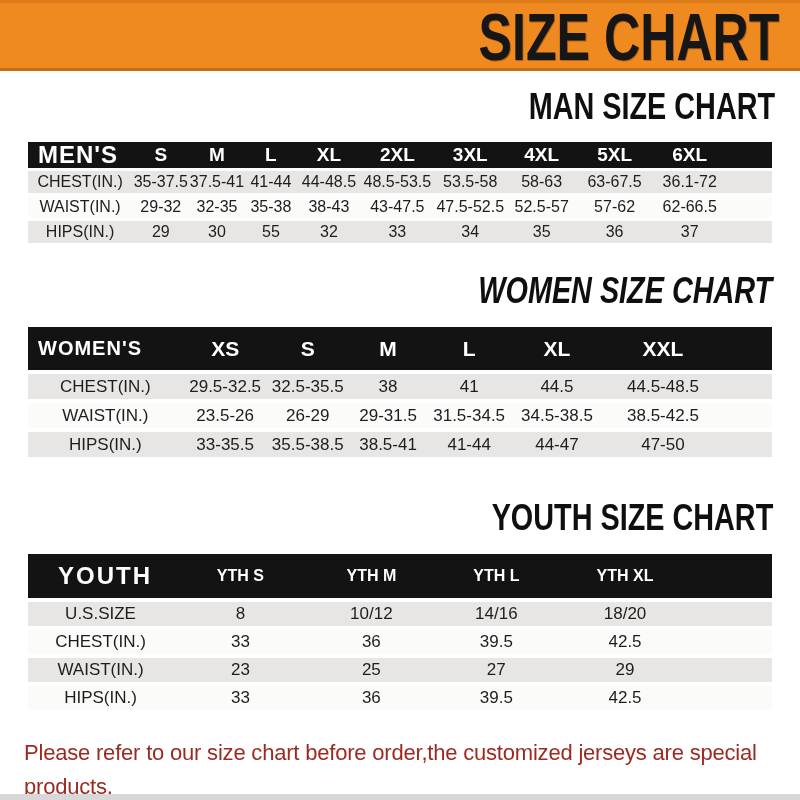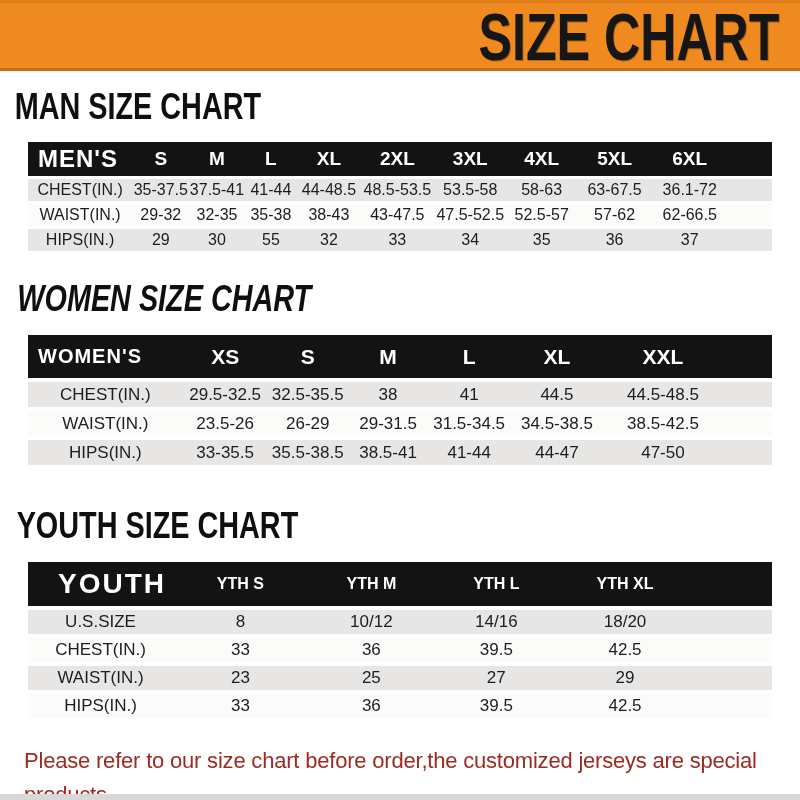--- a/index.html
+++ b/index.html
@@ -15,49 +15,49 @@
     display:flex; align-items:center; justify-content:flex-end;
   }
   .banner-title {
     display:inline-block;
     font-size:57px; font-weight:bold; color:#161616;
     letter-spacing:0px;
     transform:scale(0.88,1.18);
     text-shadow:1px 1px 0 #b5610f;
   }
   
-  .section-title { text-align:left; margin:1px; }
+  .section-title { text-align:right; margin:11px; }
   .section-title span {
     display:inline-block; font-size:32px; font-weight:bold; color:#0f0f0f;
     transform:scale(0.90,1.15); letter-spacing:0px;
   }
   .title-man   { margin-top:17px; }
   .title-women { margin-top:26px;font-style:italic; }
   .title-youth { margin-top:38px; }
   
   table.size-table {
     width:744px; margin:14px auto 0;
     border-collapse:separate; table-layout:fixed;
   }
   table.men   { border-spacing:0 3px; }
   table.women { border-spacing:0 4px; }
   table.youth { border-spacing:0 4px; }
   .size-table th, .size-table td { padding:0; text-align:center; overflow:hidden; white-space:nowrap; }
   .size-table thead th {
     background:#131313; color:#ffffff; font-weight:bold;
   }
-  table.men   thead th { height:34px; line-height:26px; font-size:19px; }
+  table.men   thead th { height:26px; line-height:26px; font-size:19px; }
   table.women thead th { height:43px; line-height:43px; font-size:21px; }
   table.youth thead th { height:44px; line-height:44px; font-size:16px; }
   .size-table thead th.corner {
     text-align:left; padding-left:10px; letter-spacing:1px;
   }
   table.men   thead th.corner { font-size:24px; }
   table.women thead th.corner { font-size:20px; }
-  table.youth thead th.corner { font-size:28px; letter-spacing:2px;padding-left:30px; }
+  table.youth thead th.corner { font-size:24px; letter-spacing:2px;padding-left:30px; }
   tbody tr.gray  td { background:#e7e6e4; }
   tbody tr.white td { background:#fbfbfa; }
   table.men   tbody td { height:22px; line-height:22px; font-size:16px; color:#1d1d1d; }
   table.women tbody td { height:25px; line-height:25px; font-size:17px; color:#1d1d1d; }
   table.youth tbody td { height:15px; line-height:24px; font-size:17px; color:#1d1d1d; }
   tbody td.rowlbl { font-size:15px; }
   
   .notice {
     width:752px; margin:22px auto 0; color:#9c2a21;
     font-size:22px; line-height:34px; letter-spacing:-0.2px;

